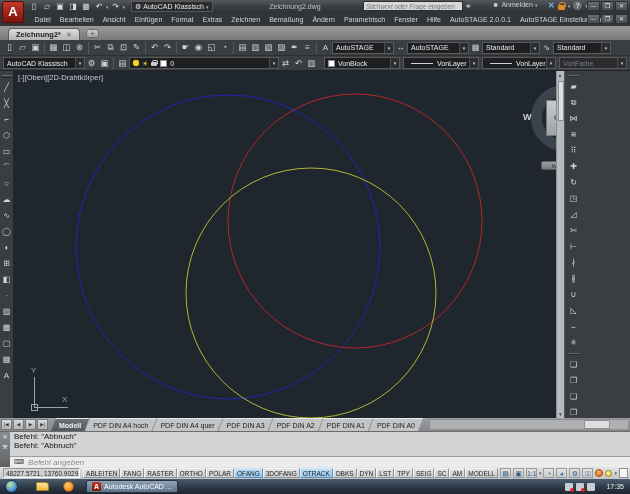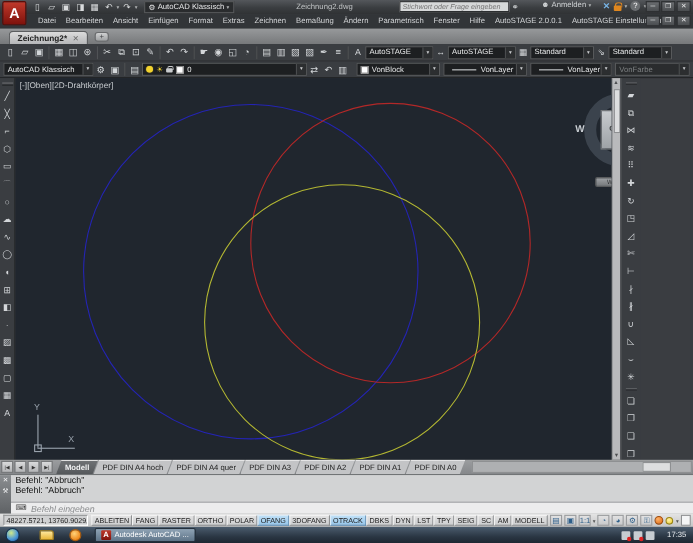--- a/index.html
+++ b/index.html
@@ -405,21 +405,21 @@
       <span>✕</span>
       <span>⚒</span>
     </div>
     <div id="cmd-body">
       <div id="cmd-hist">
         <div>Befehl: "Abbruch"</div>
         <div>Befehl: "Abbruch"</div>
       </div>
       <div id="cmd-input">
         <span class="kbd">⌨</span>
-        <span class="ph">Befehl eingeben</span>
+        <span class="ph">Befehl angeben</span>
       </div>
     </div>
   </div>
 
   <div id="status" class="band">
     <div id="coords">48227.5721, 13760.9029, 0.0000</div>
     <span class="stgl">ABLEITEN</span>
     <span class="stgl">FANG</span>
     <span class="stgl">RASTER</span>
     <span class="stgl">ORTHO</span>

